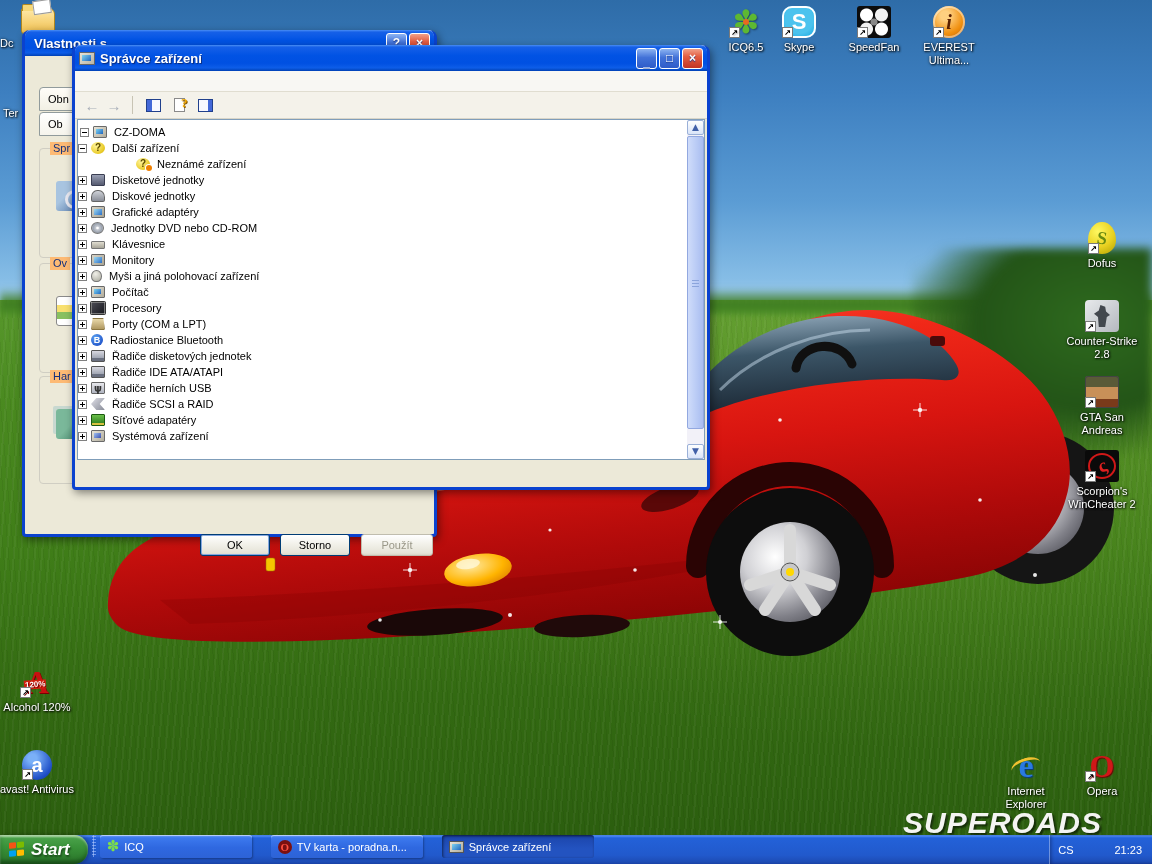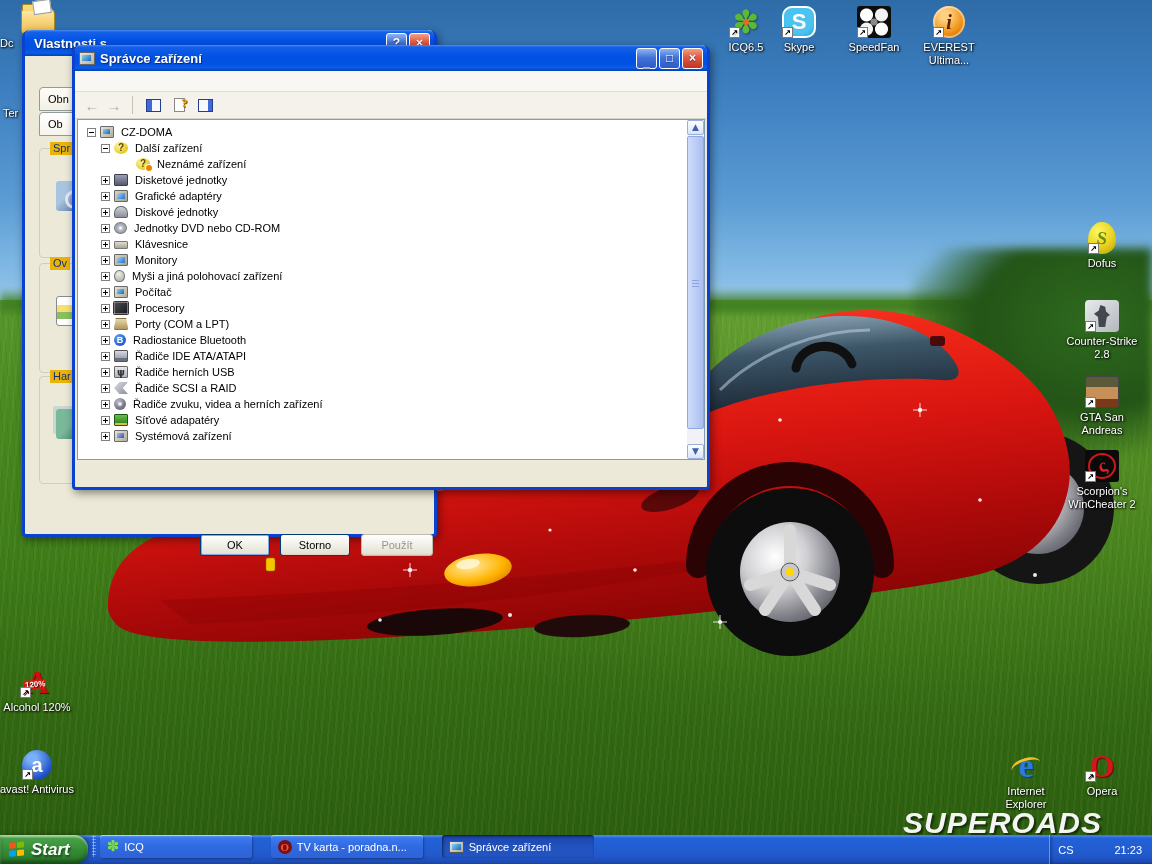--- a/index.html
+++ b/index.html
@@ -112,21 +112,21 @@
 
   
   #sysprops{left:22px;top:30px;width:415px;height:507px;z-index:10}
   .sp-body{position:relative;width:100%;height:479px}
   .tab{position:absolute;left:14px;width:150px;height:24px;background:linear-gradient(180deg,#fffdf8,#f2f0e4);
     border:1px solid #919b9c;border-radius:4px 4px 0 0;font:11px/23px "Liberation Sans",sans-serif;
     padding-left:8px;color:#000}
   .t1{top:31px}.t2{top:56px;background:linear-gradient(180deg,#fff,#f6f4ec);box-shadow:0 -2px 0 #f8d060 inset transparent}
   .grp{position:absolute;left:14px;width:386px;border:1px solid #d0cec3;border-radius:4px}
   .g1{top:92px;height:110px}.g2{top:207px;height:110px}.g3{top:320px;height:108px}
-  .glabel{position:absolute;left:10px;top:-7px;background:#eab308;padding:0 3px;
+  .glabel{position:absolute;left:10px;top:-7px;background:#fdba74;padding:0 3px;
     font:11px/13px "Liberation Sans",sans-serif;color:#14317c;white-space:nowrap}
   .gi{position:absolute;left:16px;top:32px;width:30px;height:30px;border-radius:3px}
   .gi-devmgr{background:linear-gradient(135deg,#a8c4e0 0 40%,#44699c 100%)}
   .gi-devmgr::after{content:"";position:absolute;right:2px;bottom:2px;width:13px;height:13px;border:3px solid #e8e8f0;border-radius:50%}
   .gi-driver{background:linear-gradient(180deg,#fff 0 30%,#f8e070 30% 55%,#88c060 55% 80%,#fff 80%);border:1px solid #8a8a8a}
   .gi-profiles{background:linear-gradient(135deg,#7ab89a 0 50%,#3a7a60 100%);box-shadow:-4px -4px 0 -1px #c8d8d0}
   .xbtn{position:absolute;top:478px;width:70px;height:22px;border:1px solid #003c74;border-radius:3px;
     background:linear-gradient(180deg,#fff,#f2f1ea 45%,#e5e3d7 90%,#d8d5c8);
     font:11px "Liberation Sans",sans-serif;color:#000;padding:0}
   .b-ok{left:175px;box-shadow:0 0 0 1px #86a8e0 inset}
@@ -144,21 +144,21 @@
   .tsep{width:1px;height:18px;background:#c8c4b4;margin:0 5px}
   .tb-btn{width:22px;height:20px;display:flex;align-items:center;justify-content:center}
   .ctree-icn{width:15px;height:13px;border:1px solid #20408c;background:linear-gradient(90deg,#4468d8 0 5px,#f8f8ff 5px)}
   .pane-icn{width:15px;height:13px;border:1px solid #20408c;background:linear-gradient(90deg,#f8f8ff 0 9px,#4468d8 9px)}
   .help-icn{width:11px;height:14px;background:#fff;border:1px solid #8a8a8a;position:relative}
   .help-icn::after{content:"?";position:absolute;right:-4px;top:-3px;color:#f0a800;
     font:bold 13px/13px "Liberation Serif",serif;text-shadow:1px 1px 0 #8a5a00}
   .treewrap{position:relative;margin:0 2px;height:341px;background:#fff;border:1px solid #7f9db9;overflow:hidden}
   .tree{position:absolute;left:0;top:4px;right:18px}
   .trow{display:flex;align-items:center;height:16px;font:11px "Liberation Sans",sans-serif;color:#000}
-  .lv0{padding-left:9px}.lv1{padding-left:23px}.lv2{padding-left:45px}
+  .lv0{padding-left:2px}.lv1{}.lv2{padding-left:45px}
   .exp{width:9px;height:9px;border:1px solid #808080;background:#fff;margin-right:4px;position:relative;flex:none}
   .ex-plus .exp::before,.ex-minus .exp::before{content:"";position:absolute;left:1px;right:1px;top:3px;height:1px;background:#000}
   .ex-plus .exp::after{content:"";position:absolute;top:1px;bottom:1px;left:3px;width:1px;background:#000}
   .ex-none .exp{visibility:hidden}
   .tlabel{white-space:nowrap;padding:0 2px}
   .ti{width:14px;height:12px;margin-right:5px;position:relative;flex:none;border-radius:1px}
   .ic-computer,.ic-system{background:linear-gradient(135deg,#e8e4d8,#b0ac9c);border:1px solid #6a6a6a}
   .ic-computer::after,.ic-system::after{content:"";position:absolute;inset:2px 3px 3px 2px;background:linear-gradient(135deg,#7fd4f0,#1f66c0)}
   .ic-system::after{background:linear-gradient(135deg,#a0c0f0,#3a50b0)}
   .ic-unknown,.ic-unknown-error{border-radius:50%;background:radial-gradient(circle at 35% 30%,#fff49a,#e8c922 70%,#b89a10);
@@ -471,30 +471,30 @@
     <span class="ti ic-unknown-error"></span>
     <span class="tlabel">Neznámé zařízení</span>
   </div>
           <div class="trow lv1 ex-plus">
     <span class="exp"></span>
     <span class="ti ic-floppy"></span>
     <span class="tlabel">Disketové jednotky</span>
   </div>
           <div class="trow lv1 ex-plus">
     <span class="exp"></span>
+    <span class="ti ic-disk"></span>
+    <span class="tlabel">Diskové jednotky</span>
+  </div>
+          <div class="trow lv1 ex-plus">
+    <span class="exp"></span>
     <span class="ti ic-display"></span>
     <span class="tlabel">Grafické adaptéry</span>
   </div>
           <div class="trow lv1 ex-plus">
     <span class="exp"></span>
-    <span class="ti ic-disk"></span>
-    <span class="tlabel">Diskové jednotky</span>
-  </div>
-          <div class="trow lv1 ex-plus">
-    <span class="exp"></span>
     <span class="ti ic-cdrom"></span>
     <span class="tlabel">Jednotky DVD nebo CD-ROM</span>
   </div>
           <div class="trow lv1 ex-plus">
     <span class="exp"></span>
     <span class="ti ic-keyboard"></span>
     <span class="tlabel">Klávesnice</span>
   </div>
           <div class="trow lv1 ex-plus">
     <span class="exp"></span>
@@ -522,36 +522,36 @@
     <span class="tlabel">Porty (COM a LPT)</span>
   </div>
           <div class="trow lv1 ex-plus">
     <span class="exp"></span>
     <span class="ti ic-bluetooth"></span>
     <span class="tlabel">Radiostanice Bluetooth</span>
   </div>
           <div class="trow lv1 ex-plus">
     <span class="exp"></span>
     <span class="ti ic-controller"></span>
+    <span class="tlabel">Řadiče disketových jednotek</span>
+  </div>
+          <div class="trow lv1 ex-plus">
+    <span class="exp"></span>
+    <span class="ti ic-controller"></span>
     <span class="tlabel">Řadiče IDE ATA/ATAPI</span>
   </div>
           <div class="trow lv1 ex-plus">
     <span class="exp"></span>
     <span class="ti ic-usb"></span>
     <span class="tlabel">Řadiče herních USB</span>
   </div>
           <div class="trow lv1 ex-plus">
     <span class="exp"></span>
     <span class="ti ic-scsi"></span>
     <span class="tlabel">Řadiče SCSI a RAID</span>
-  </div>
-          <div class="trow lv1 ex-plus">
-    <span class="exp"></span>
-    <span class="ti ic-sound"></span>
-    <span class="tlabel">Řadiče zvuku, videa a herních zařízení</span>
   </div>
           <div class="trow lv1 ex-plus">
     <span class="exp"></span>
     <span class="ti ic-network"></span>
     <span class="tlabel">Síťové adapatéry</span>
   </div>
           <div class="trow lv1 ex-plus">
     <span class="exp"></span>
     <span class="ti ic-system"></span>
     <span class="tlabel">Systémová zařízení</span>

